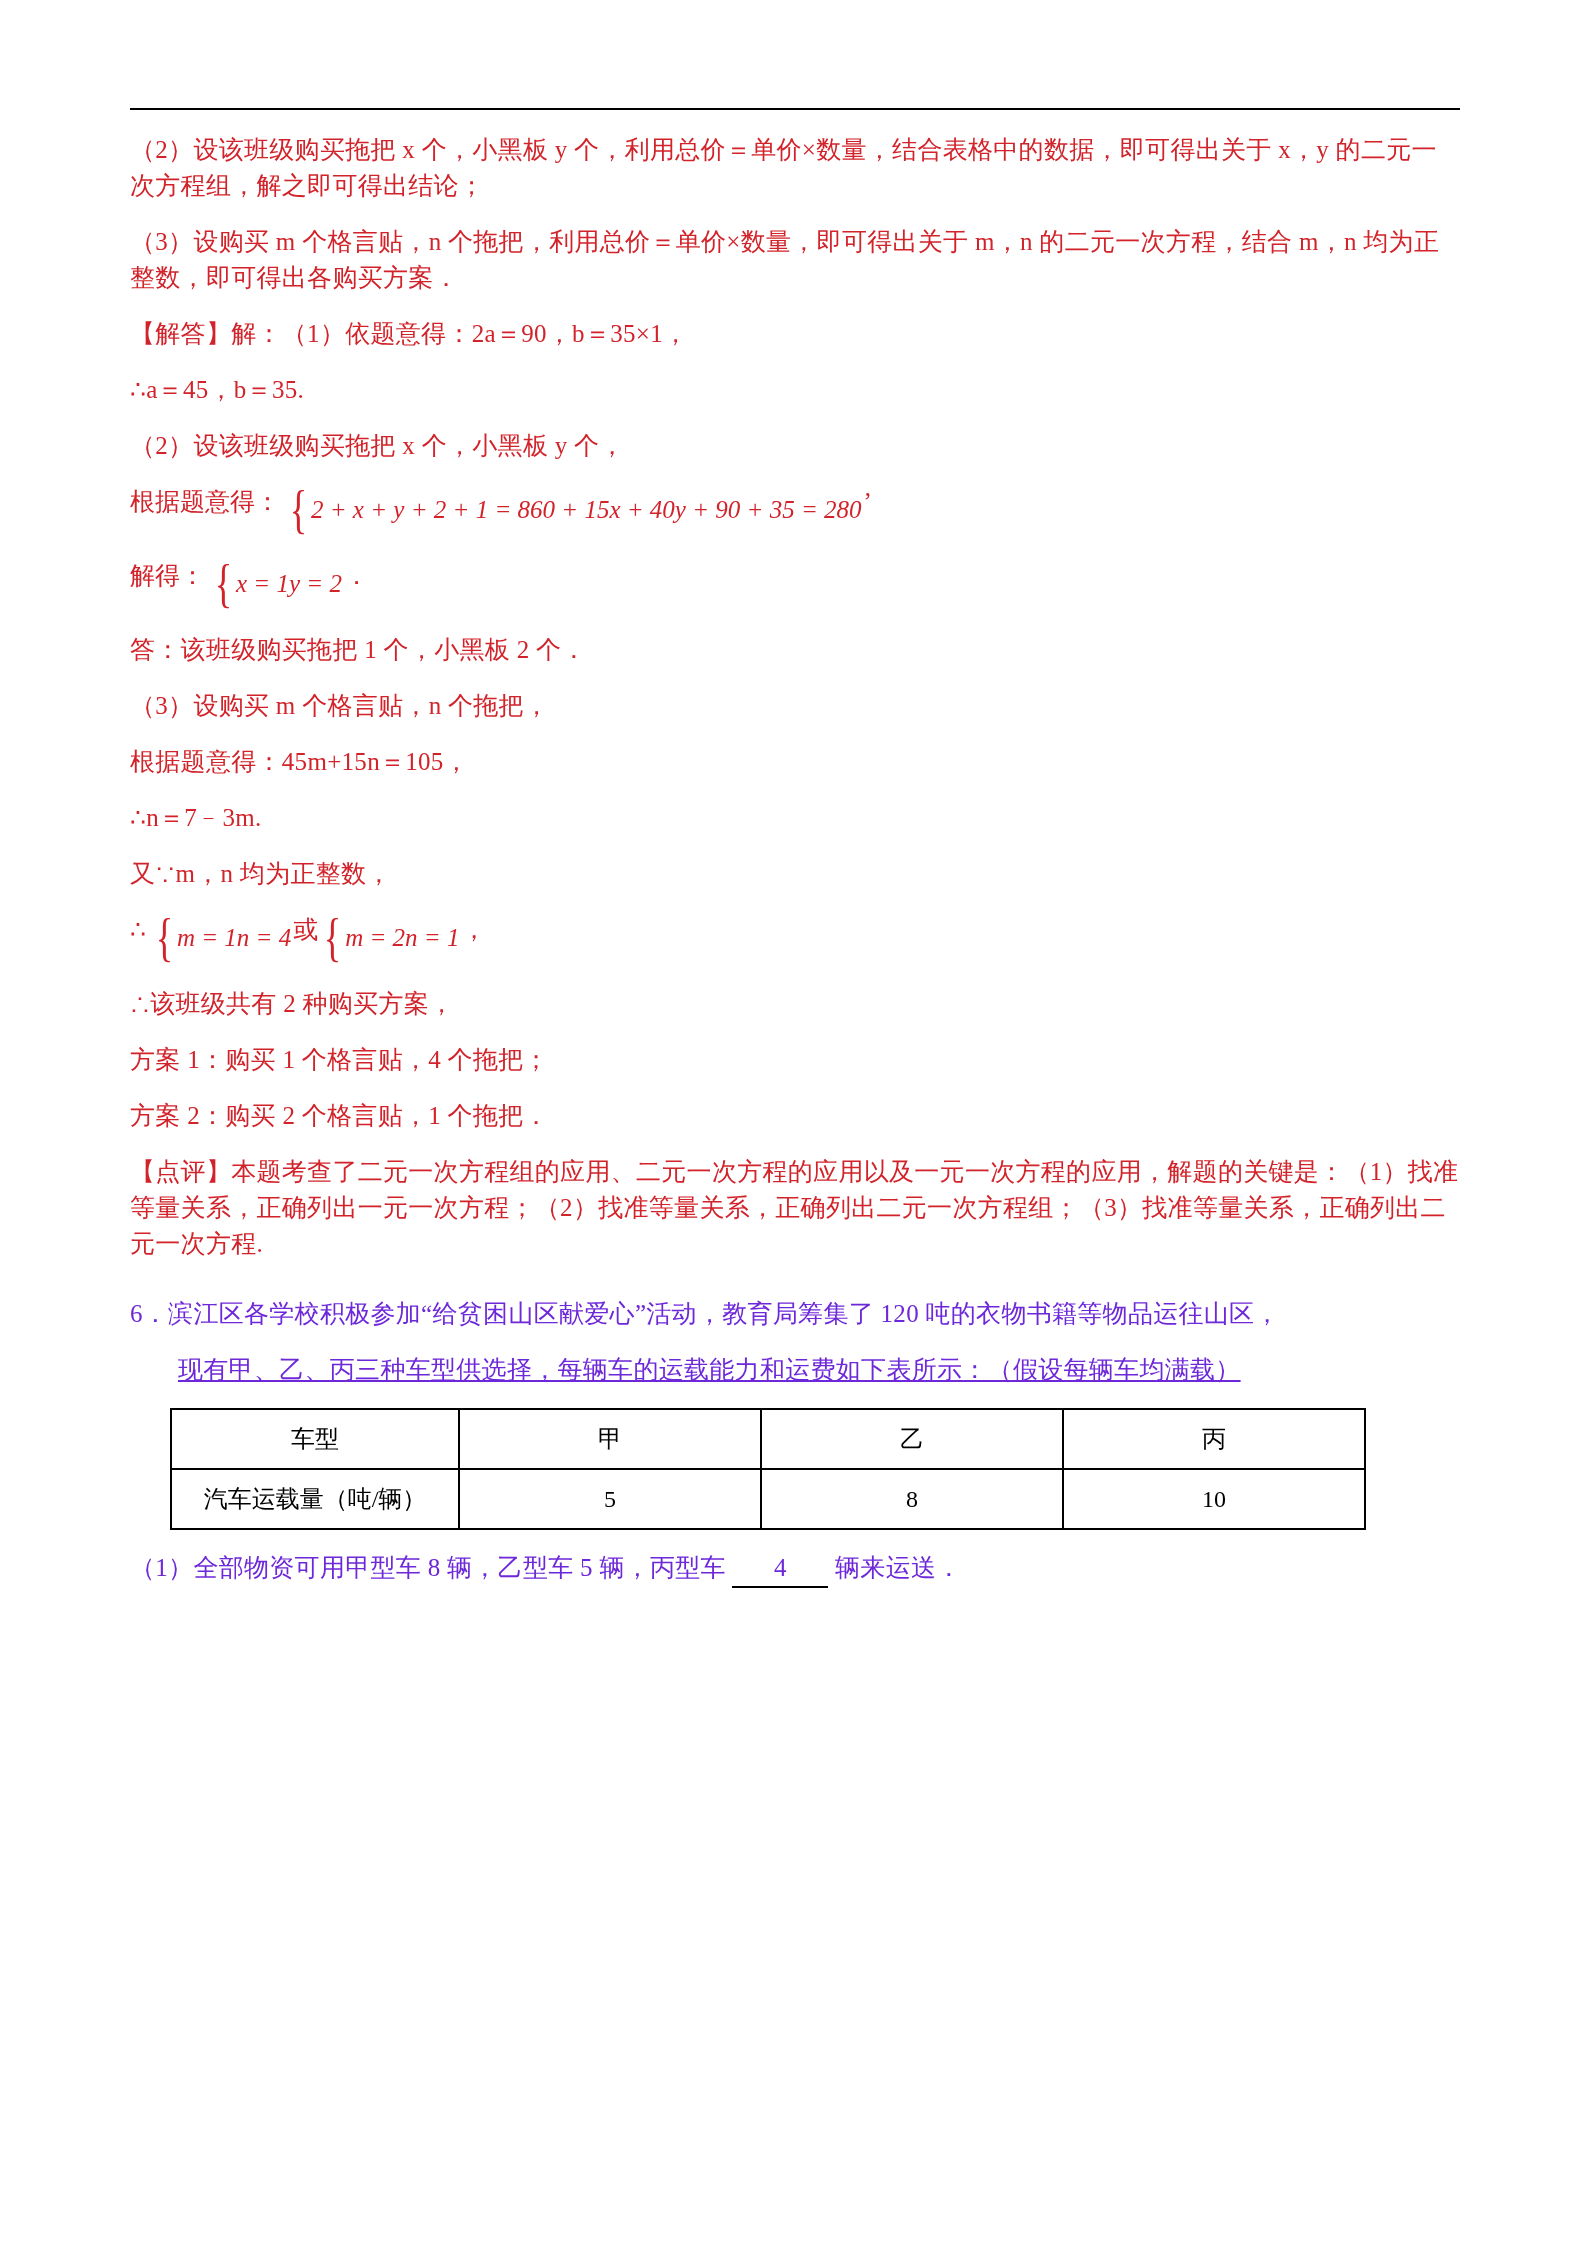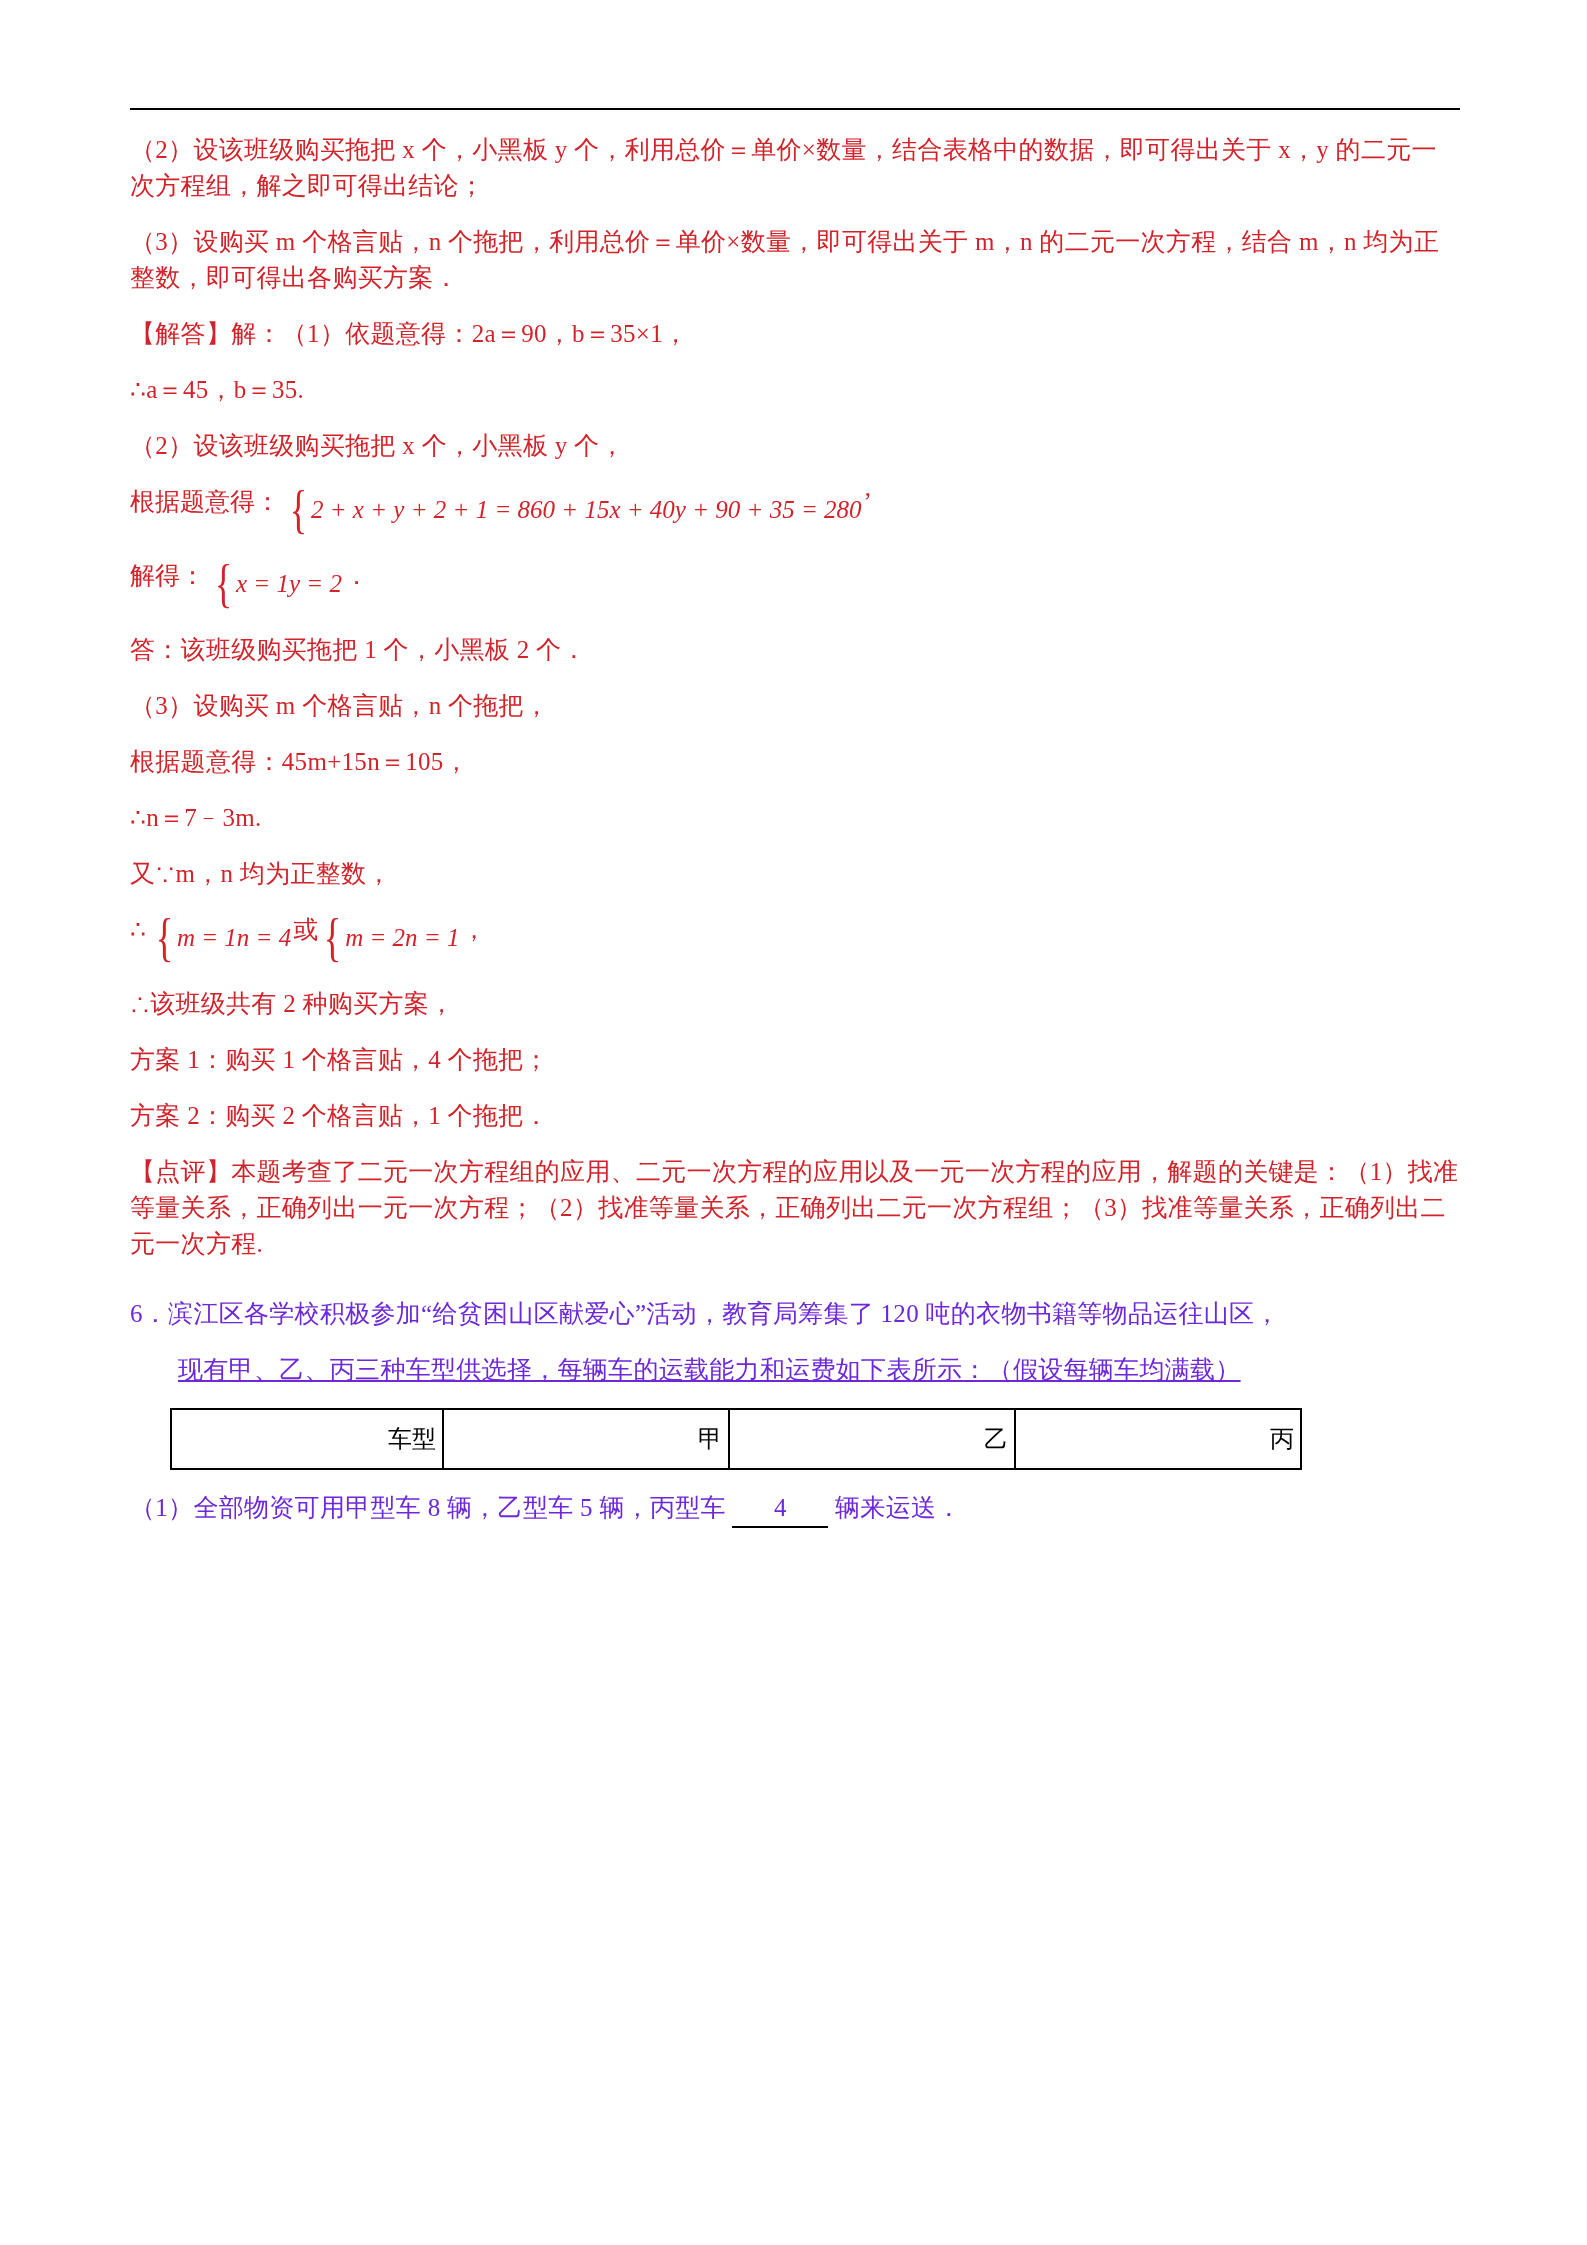--- a/index.html
+++ b/index.html
@@ -85,23 +85,23 @@
   .tbl-wrap {
     margin: 16px 0 20px 40px;
   }
   table.data {
     border-collapse: collapse;
     font-size: 24px;
   }
   table.data td {
     border: 2px solid #000;
     height: 58px;
-    text-align: right;
+    text-align: center;
     vertical-align: middle;
-    padding: 0 6px;
+    padding: 0 14px;
   }
   .c1 { width: 258px; }
   .c2 { width: 272px; }
   .c3 { width: 272px; }
   .c4 { width: 272px; }
   .blank-u {
     display: inline-block;
     min-width: 96px;
     border-bottom: 2px solid #000;
     text-align: center;
@@ -206,20 +206,26 @@
 
     <div class="tbl-wrap">
       <table class="data">
         <tbody>
             <tr>
           <td class="c1">车型</td>
           <td class="c2">甲</td>
           <td class="c3">乙</td>
           <td class="c4">丙</td>
         </tr>
+        <tr>
+          <td class="c1">汽车运载量（吨/辆）</td>
+          <td class="c2">5</td>
+          <td class="c3">8</td>
+          <td class="c4">10</td>
+        </tr>
       </tbody>
         </table>
     </div>
 
     <p class="line blk"><span>（1）全部物资可用甲型车 8 辆，乙型车 5 辆，丙型车</span> <span class="blank-u">4</span> <span>辆来运送．</span></p>
 
   </div>
 
   <div class="tiny-mark">ǀ</div>
 

